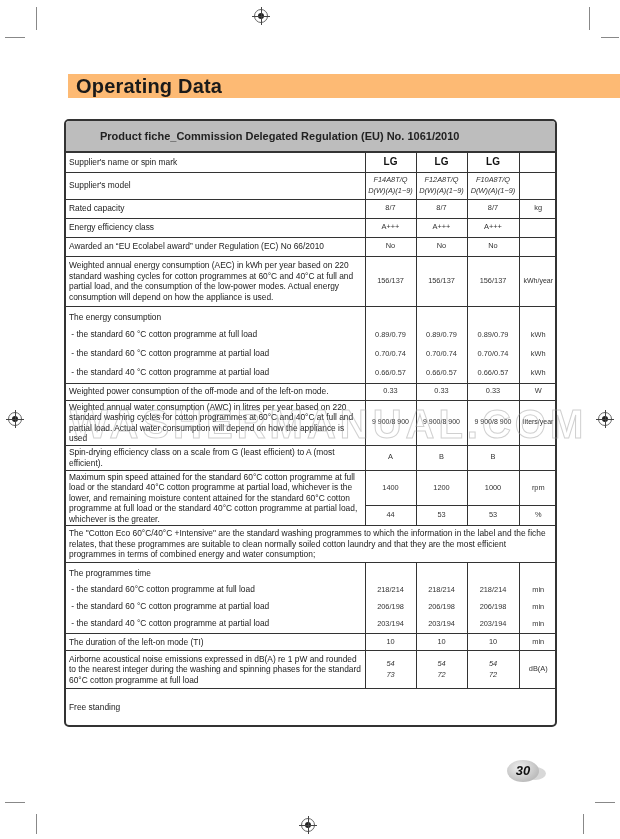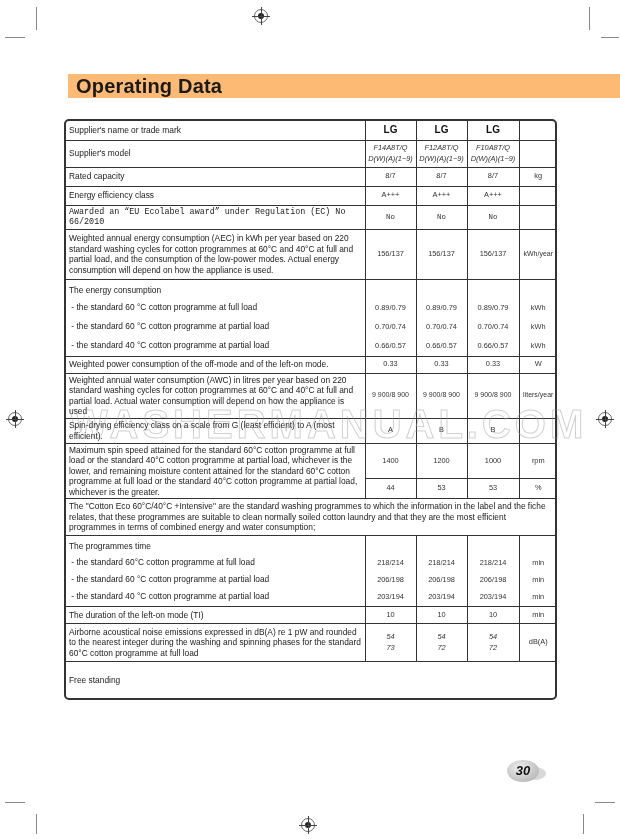--- a/index.html
+++ b/index.html
@@ -52,31 +52,32 @@
   </div>
 <div class="reg" style="left:301px;top:818px;">
     <span class="v"></span>
   </div>
 
 <div class="title-bar">
   <h1>Operating Data</h1>
 </div>
 
 <div class="fiche">
+  <div class="fiche-head">Product fiche_Commission Delegated Regulation (EU) No. 1061/2010</div>
   <table>
     <colgroup>
       <col style="width:299px">
         <col style="width:51px">
         <col style="width:51px">
         <col style="width:52px">
         <col style="width:38px">
     </colgroup>
     <tbody>
         <tr style="height:19px;">
-      <td class="lbl">Supplier's name or trade mark</td>
+      <td class="lbl">Supplier's name or spin mark</td>
       <td class="v brand">LG</td>
       <td class="v brand">LG</td>
       <td class="v brand">LG</td>
       <td class="u"></td>
     </tr>
     <tr style="height:27px;">
       <td class="lbl">Supplier's model</td>
       <td class="v">
             <span class="stack">F14A8T/Q</span>
             <span class="stack">D(W)(A)(1~9)</span>
@@ -98,21 +99,21 @@
       <td class="v">8/7</td>
       <td class="u">kg</td>
     </tr>
     <tr style="height:19px;">
       <td class="lbl">Energy efficiency class</td>
       <td class="v">A+++</td>
       <td class="v">A+++</td>
       <td class="v">A+++</td>
       <td class="u"></td>
     </tr>
-    <tr style="height:19px;font-family:Liberation Mono, monospace;">
+    <tr style="height:19px;">
       <td class="lbl">Awarded an “EU Ecolabel award” under Regulation (EC) No 66/2010</td>
       <td class="v">No</td>
       <td class="v">No</td>
       <td class="v">No</td>
       <td class="u"></td>
     </tr>
     <tr style="height:50px;">
       <td class="lbl">Weighted annual energy consumption (AEC) in kWh per year based on 220 standard washing cycles for cotton programmes at 60°C and 40°C at full and partial load, and the consumption of the low-power modes. Actual energy consumption will depend on how the appliance is used.</td>
       <td class="v">156/137</td>
       <td class="v">156/137</td>

